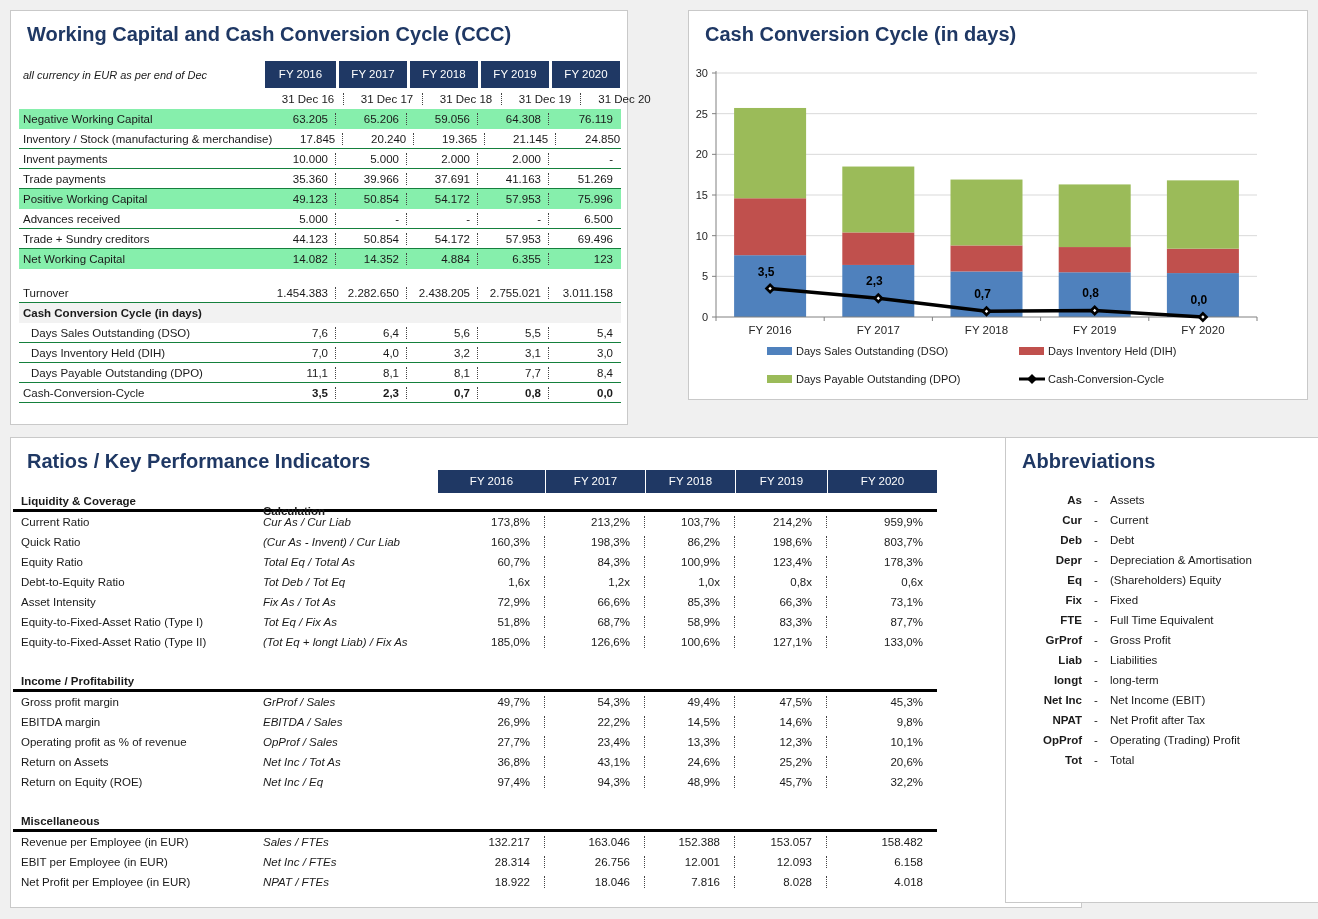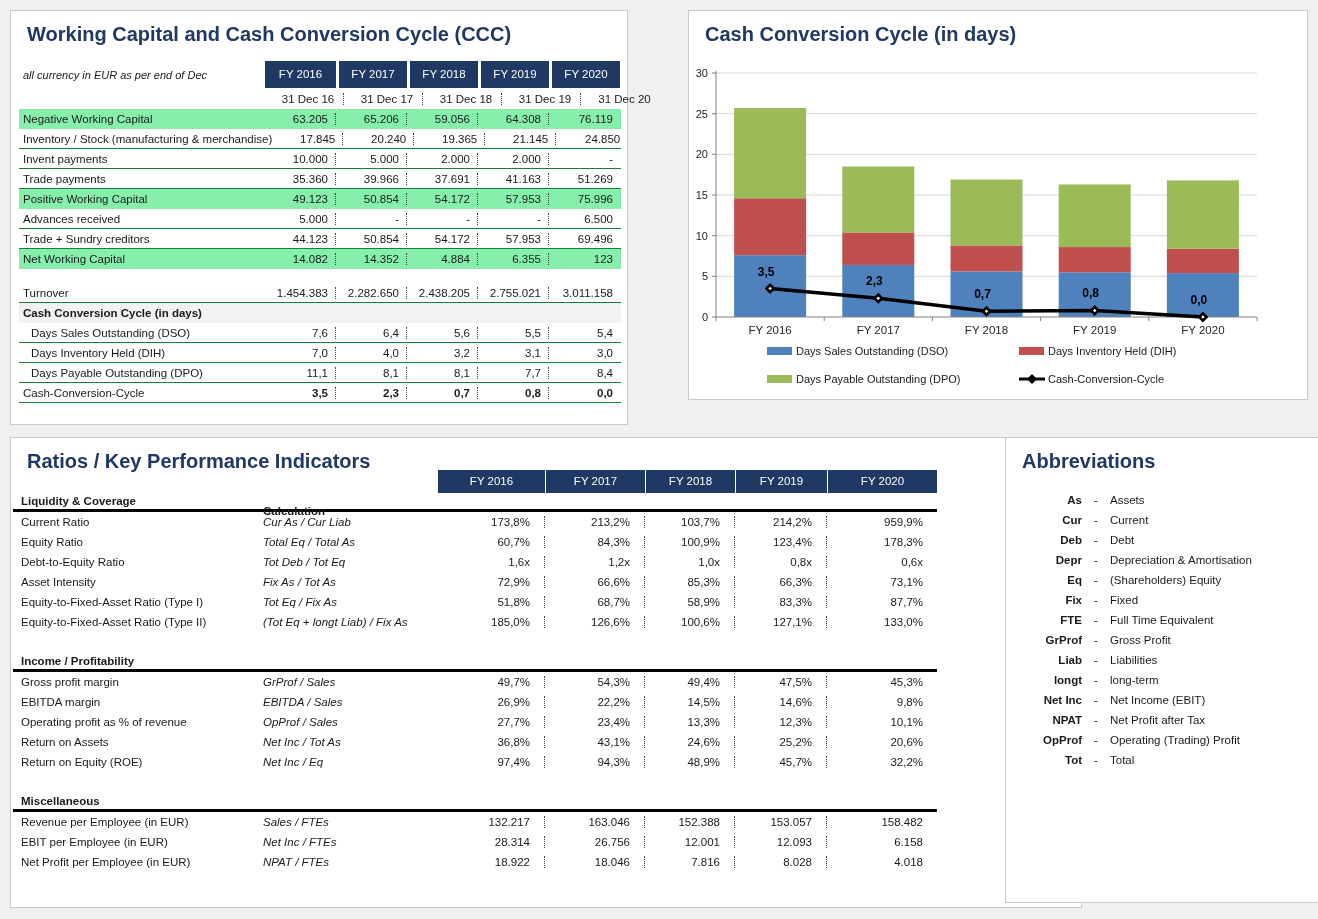--- a/index.html
+++ b/index.html
@@ -331,20 +331,29 @@
       <div class="rt-row">
         <div class="rt-label">Current Ratio</div>
         <div class="rt-calc">Cur As / Cur Liab</div>
         <div class="rt-cell rt-c0 sep">173,8%</div>
         <div class="rt-cell rt-c1 sep">213,2%</div>
         <div class="rt-cell rt-c2 sep">103,7%</div>
         <div class="rt-cell rt-c3 sep">214,2%</div>
         <div class="rt-cell rt-c4">959,9%</div>
       </div>
       <div class="rt-row">
+        <div class="rt-label">Quick Ratio</div>
+        <div class="rt-calc">(Cur As - Invent) / Cur Liab</div>
+        <div class="rt-cell rt-c0 sep">160,3%</div>
+        <div class="rt-cell rt-c1 sep">198,3%</div>
+        <div class="rt-cell rt-c2 sep">86,2%</div>
+        <div class="rt-cell rt-c3 sep">198,6%</div>
+        <div class="rt-cell rt-c4">803,7%</div>
+      </div>
+      <div class="rt-row">
         <div class="rt-label">Equity Ratio</div>
         <div class="rt-calc">Total Eq / Total As</div>
         <div class="rt-cell rt-c0 sep">60,7%</div>
         <div class="rt-cell rt-c1 sep">84,3%</div>
         <div class="rt-cell rt-c2 sep">100,9%</div>
         <div class="rt-cell rt-c3 sep">123,4%</div>
         <div class="rt-cell rt-c4">178,3%</div>
       </div>
       <div class="rt-row">
         <div class="rt-label">Debt-to-Equity Ratio</div>

